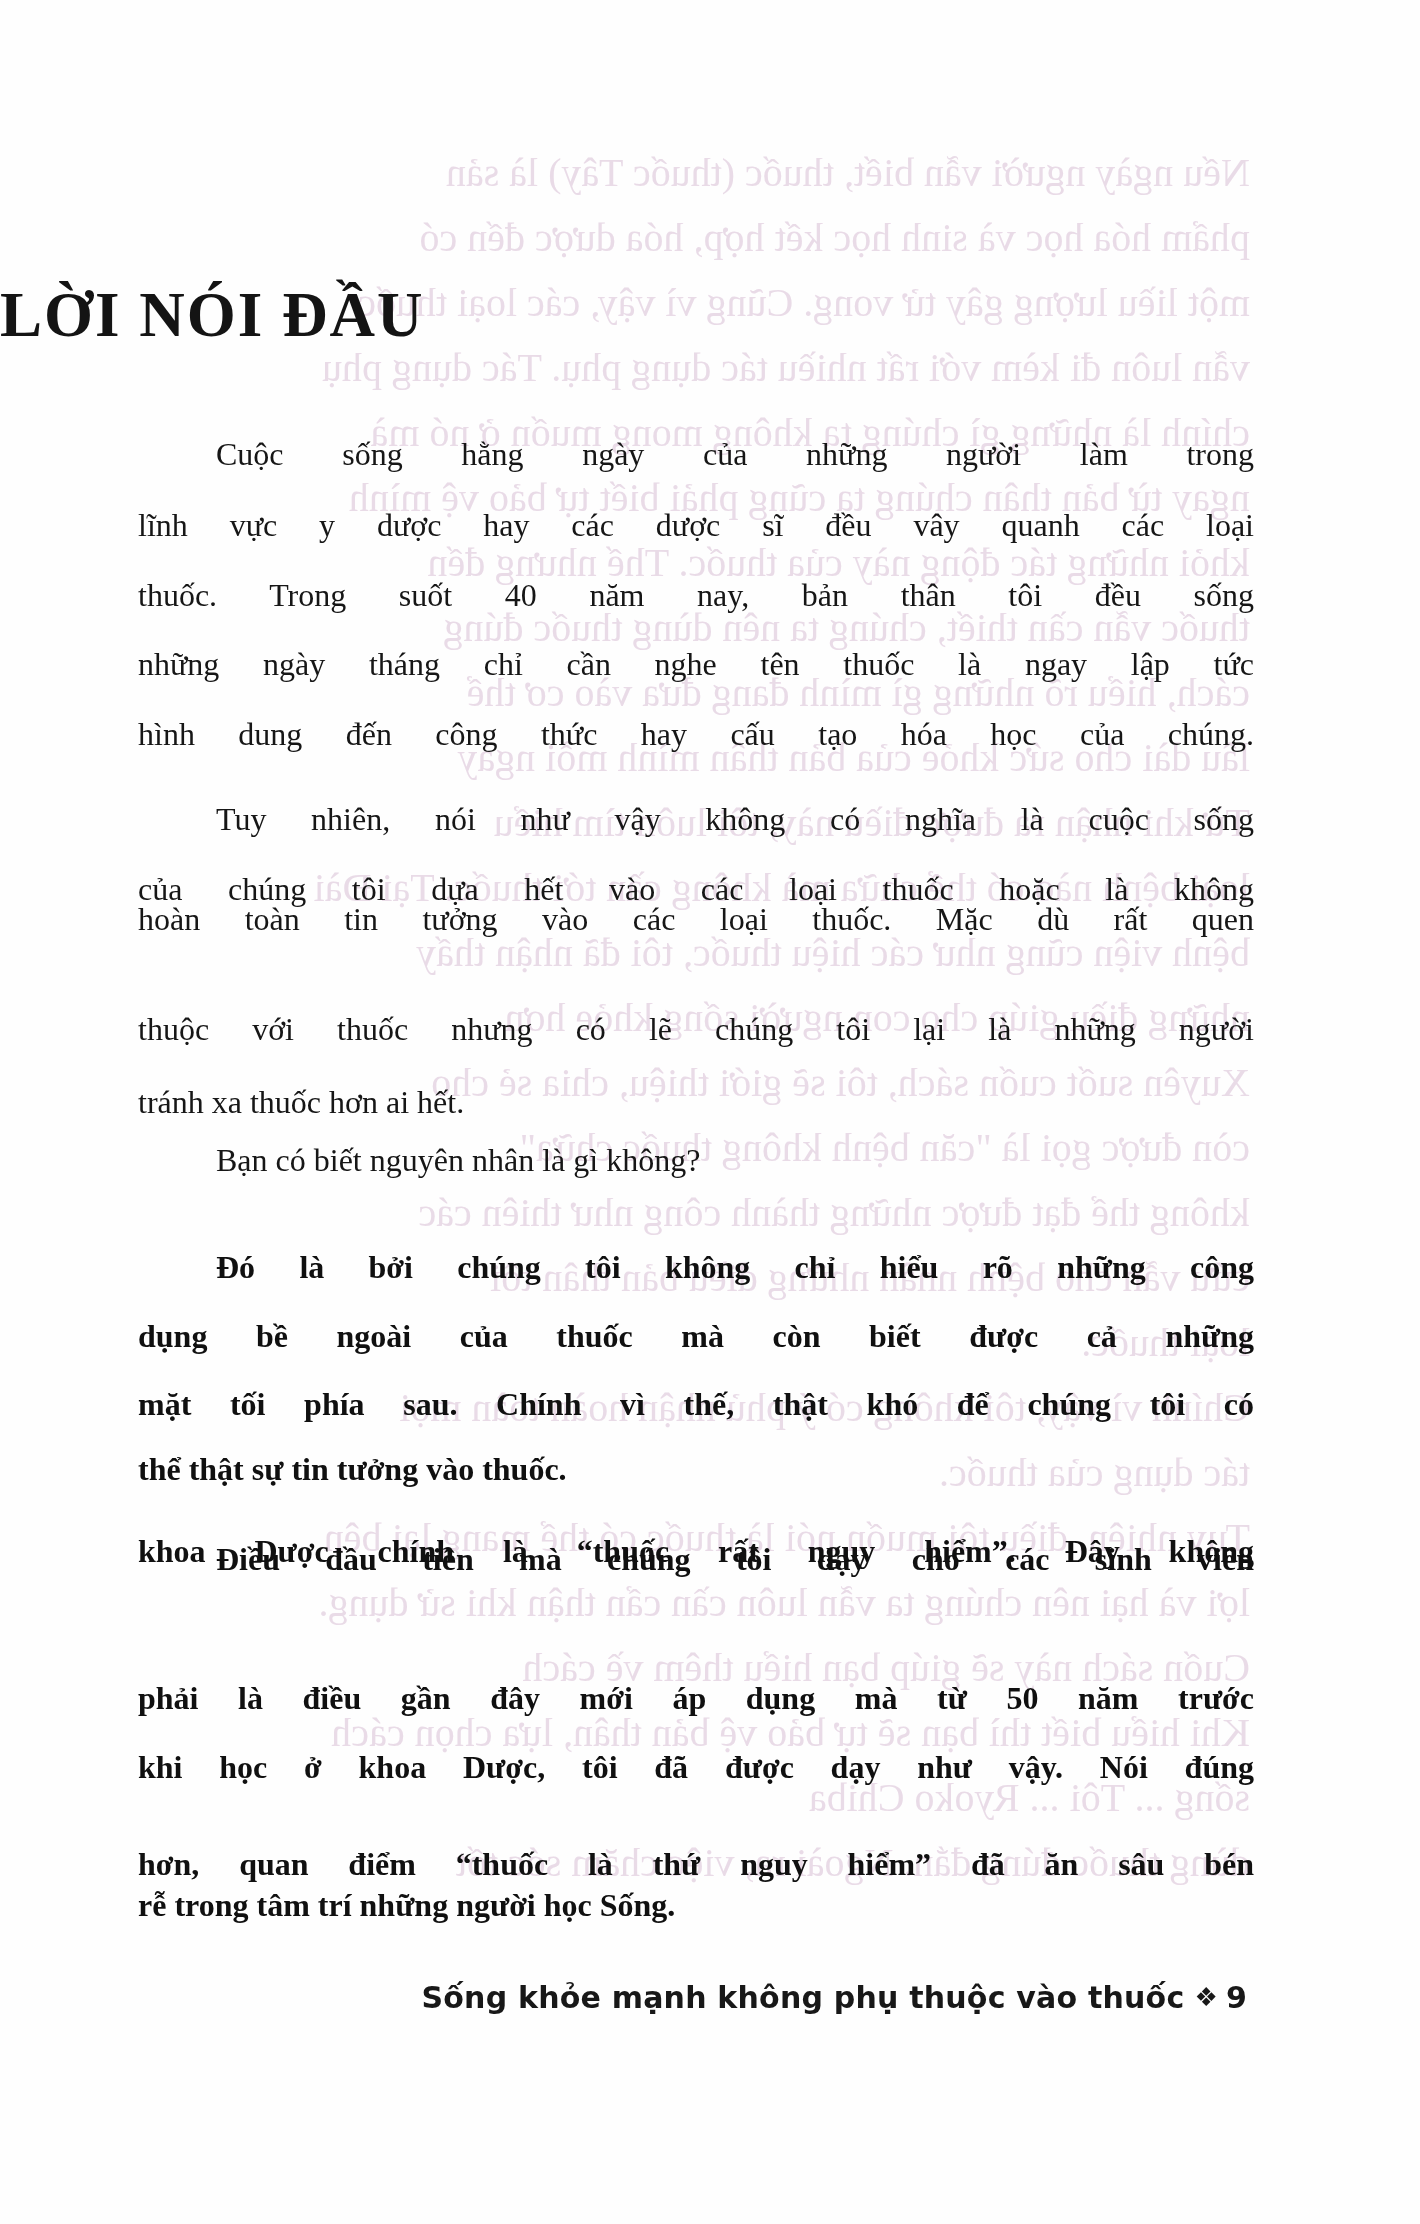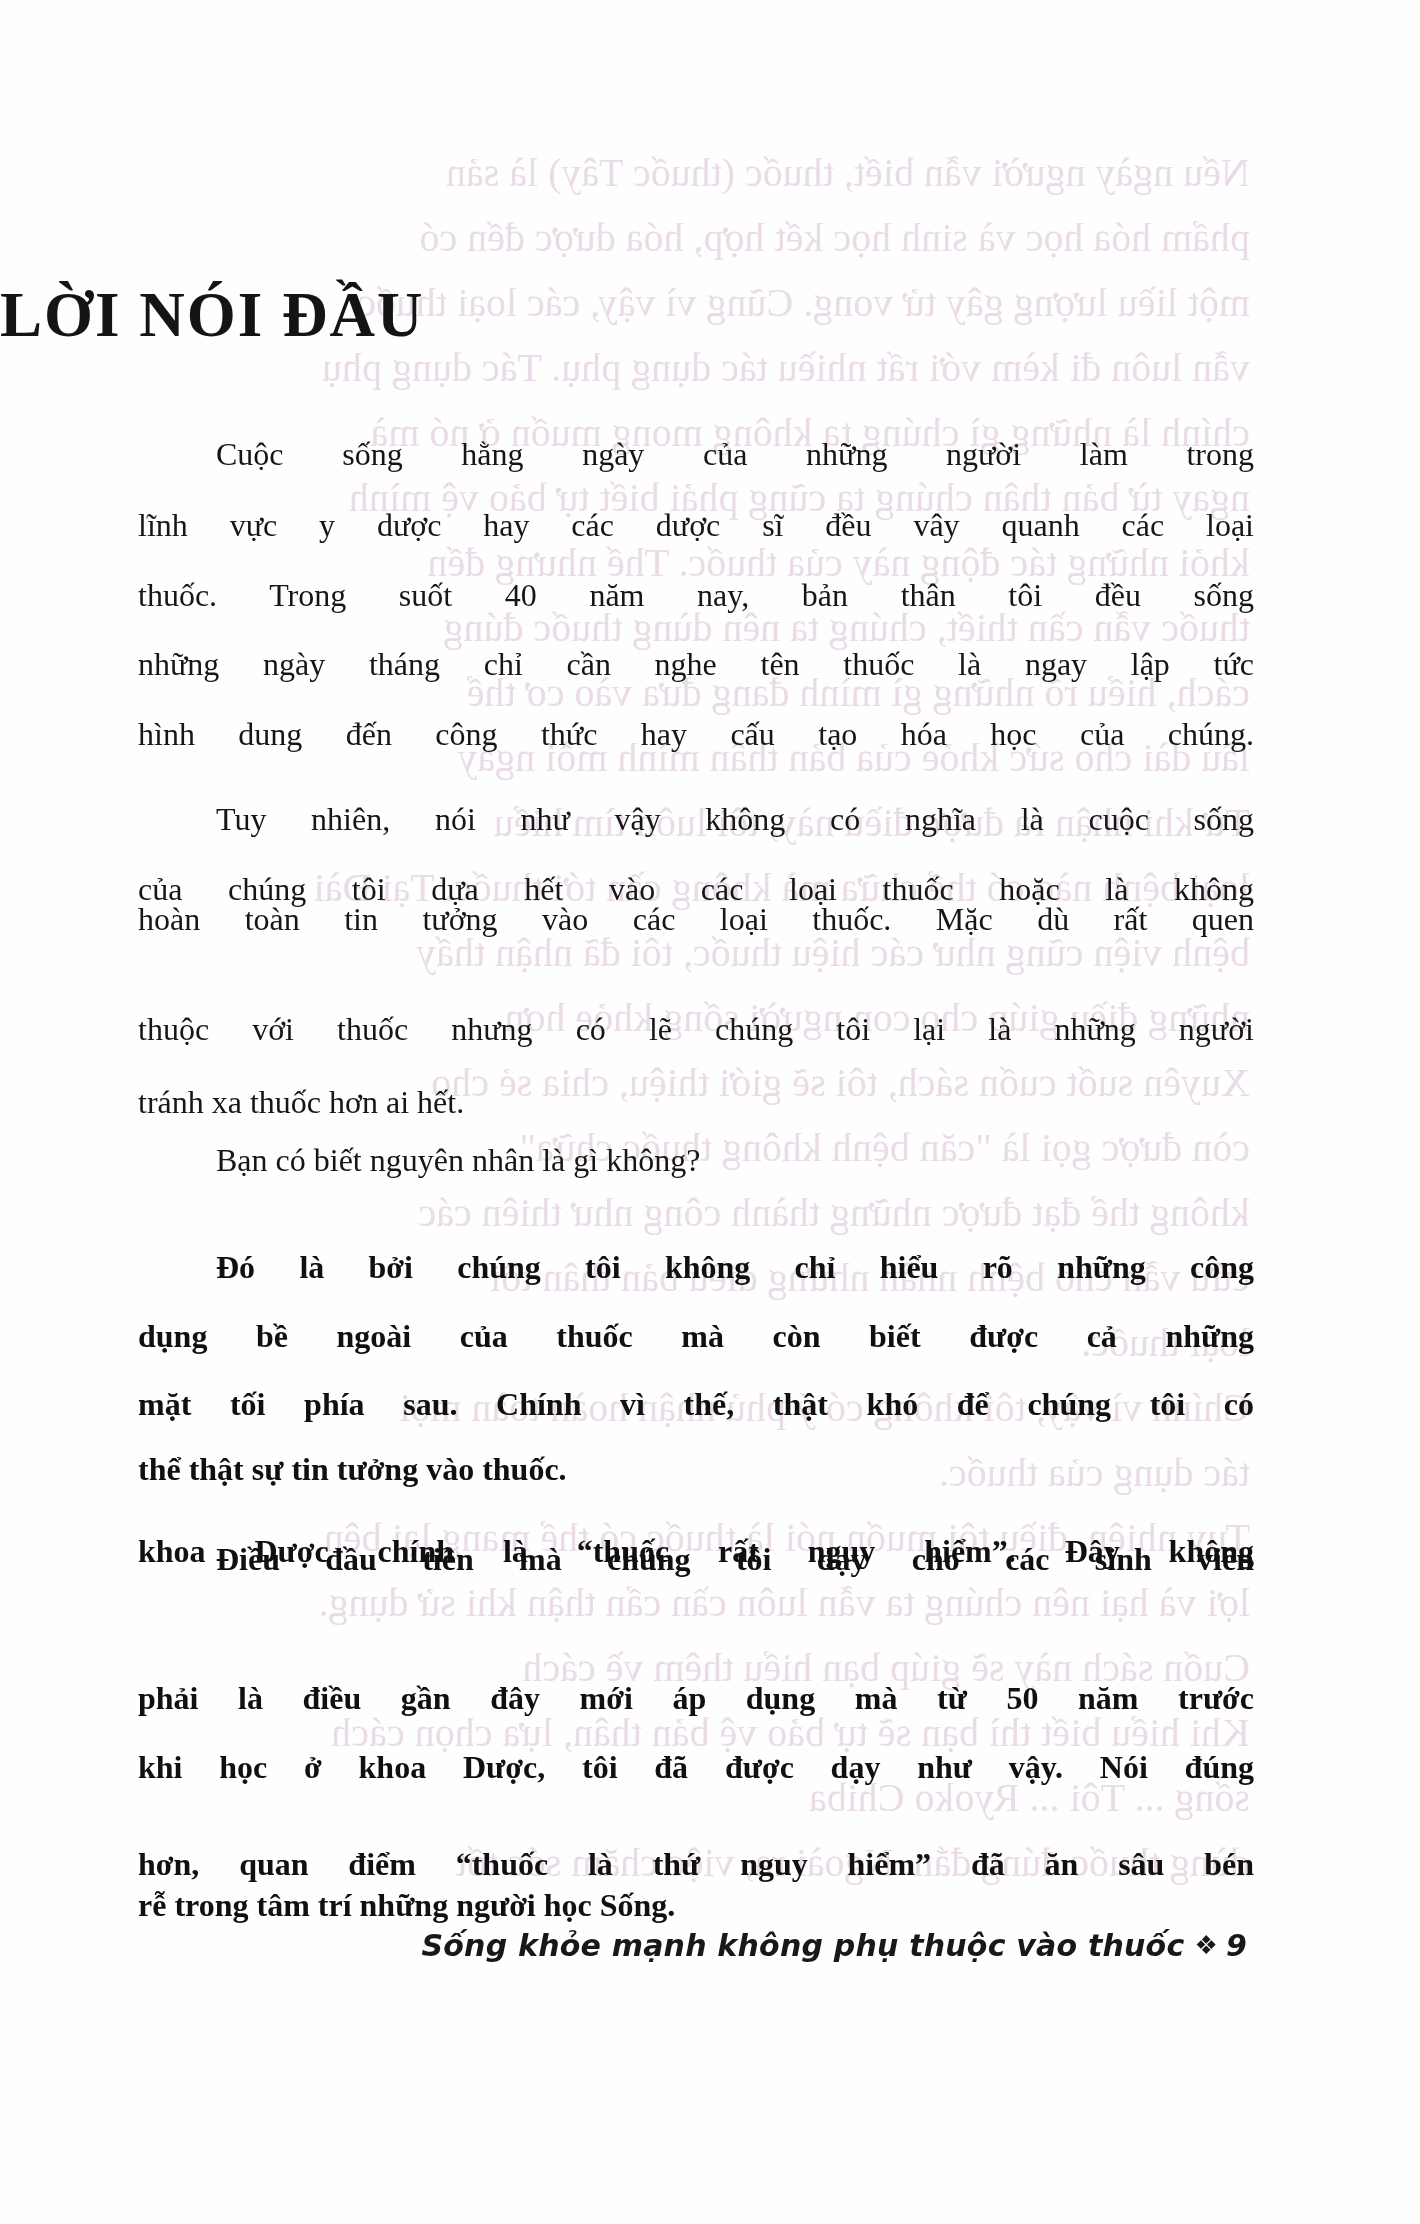--- a/index.html
+++ b/index.html
@@ -69,29 +69,28 @@
     text-align: justify;
     text-align-last: justify;
     white-space: nowrap;
     color: #161616;
   }
   .line.last { text-align-last: left; }
   .line.indent { left: 78px; width: 1038px; }
   .bold .line { font-weight: bold; color: #101010; }
   .footer {
     position: absolute;
-    top: 1928px;
+    top: 1980px;
     right: 173px;
     font-family: "DejaVu Sans", "Liberation Sans", sans-serif;
     font-weight: bold;
     font-size: 30px;
     color: #181818;
     white-space: nowrap;
     letter-spacing: 0.2px;
-    font-style: italic;
   }
   .footer .sep {
     display: inline-block;
     margin: 0 8px 0 10px;
     font-size: 26px;
     vertical-align: 2px;
   }
 </style>
 </head>
 <body>

